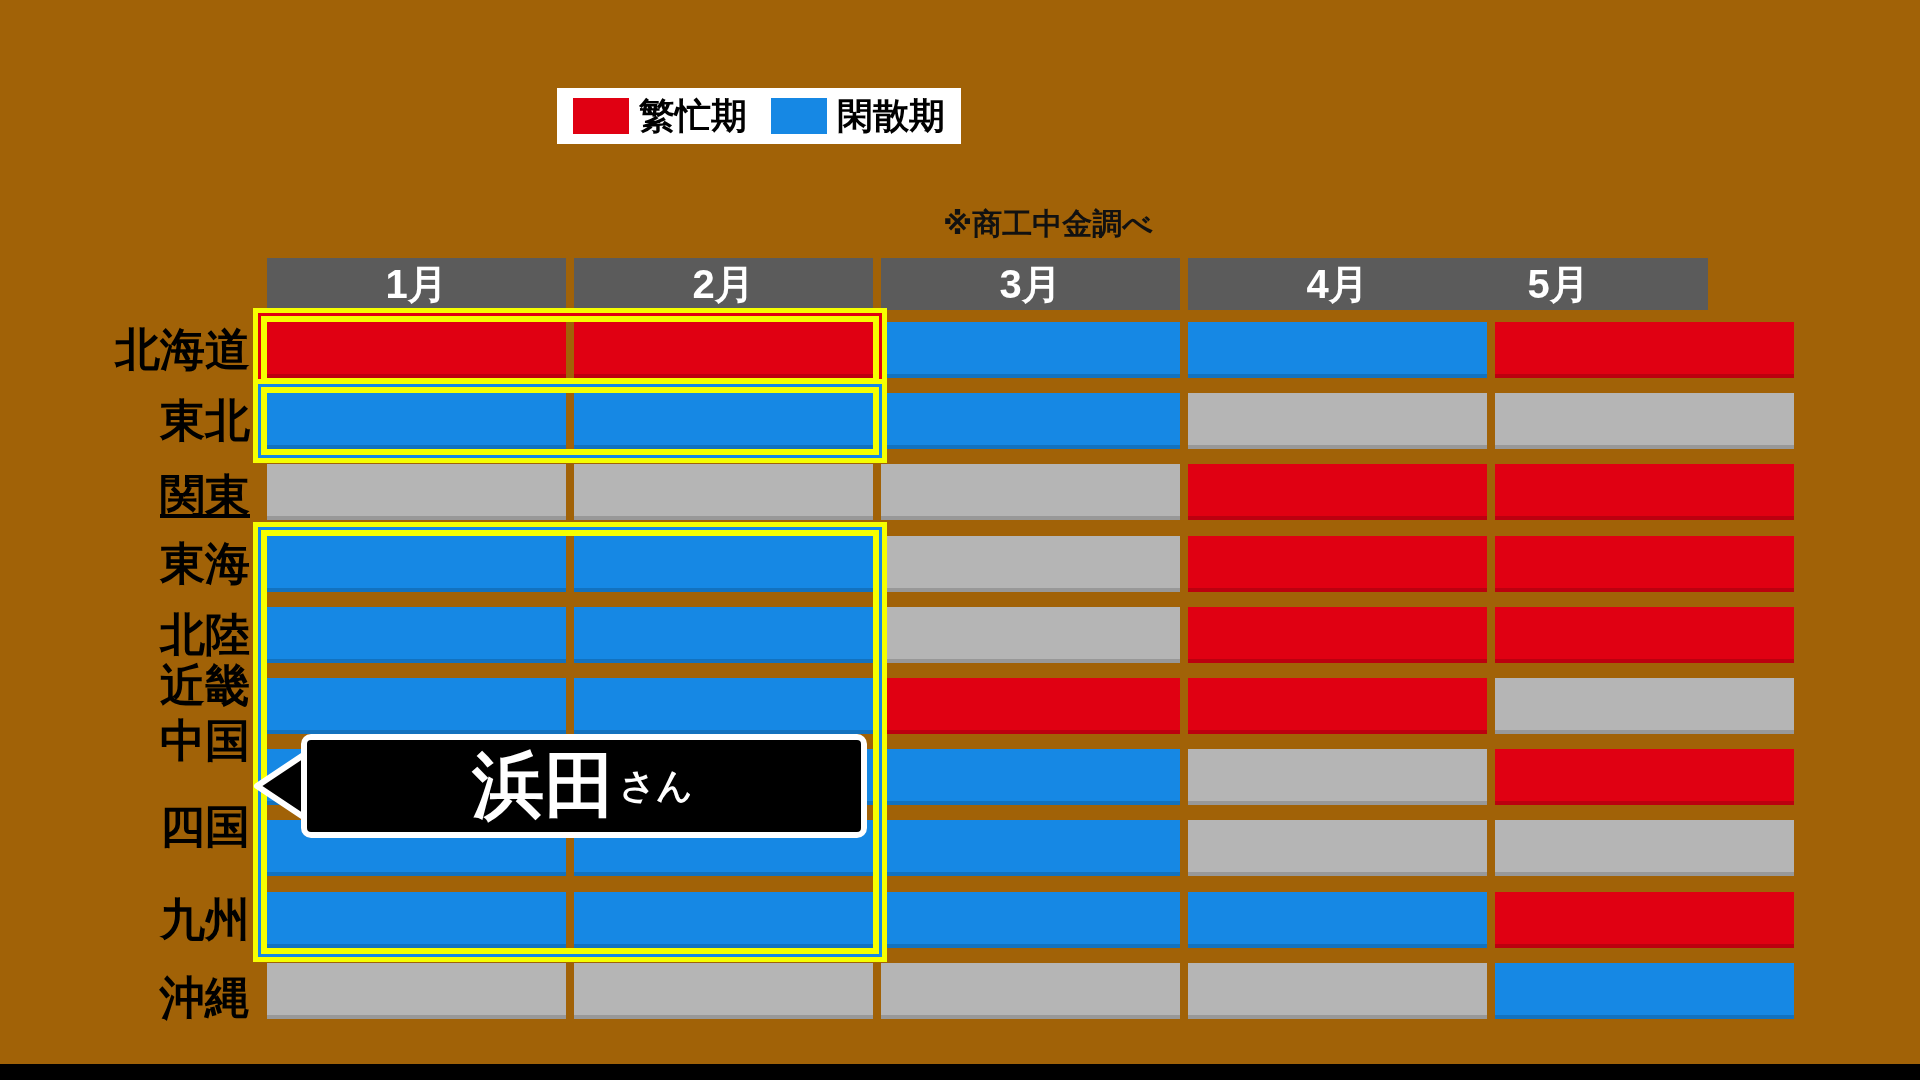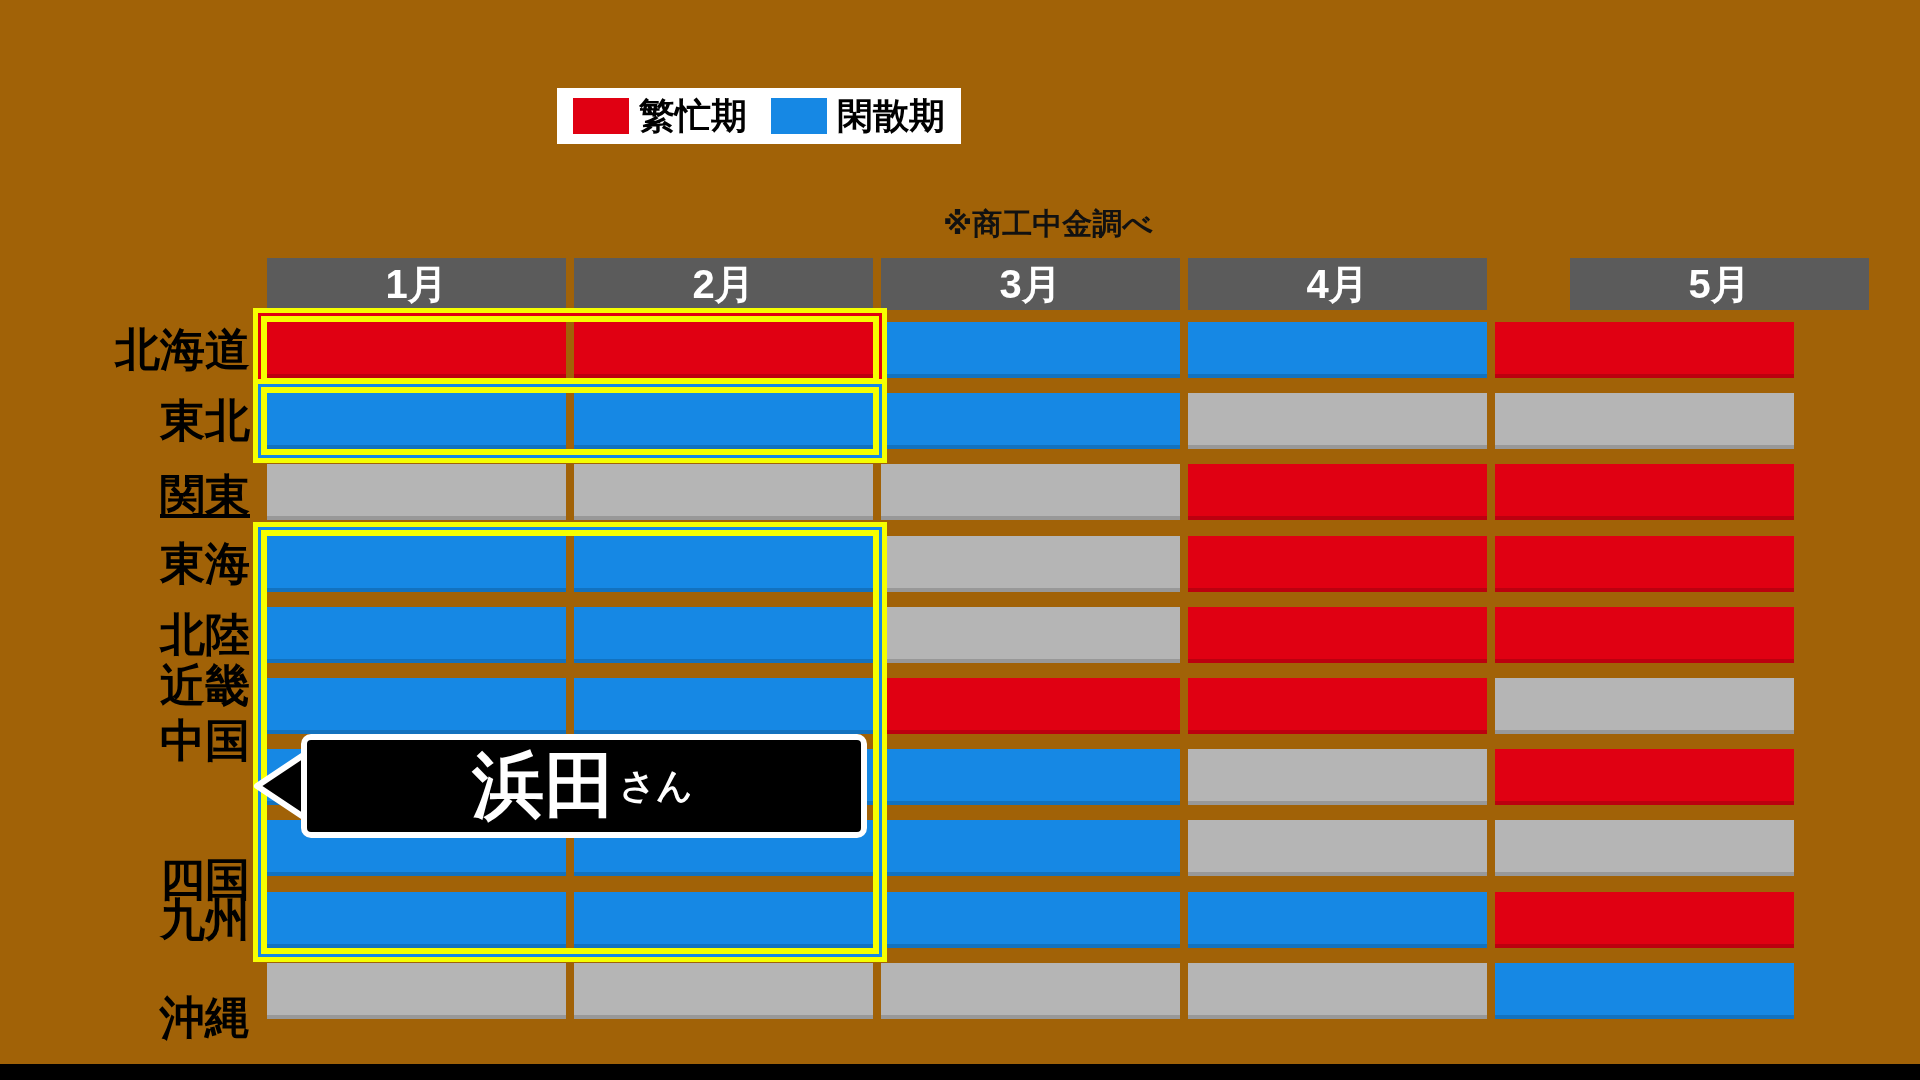--- a/index.html
+++ b/index.html
@@ -66,21 +66,21 @@
     <span class="llabel">閑散期</span>
   </div>
 
   <div id="note">※商工中金調べ</div>
 
   <div id="table-grid">
       <div class="hcell" style="left: 267px;">1月</div>
       <div class="hcell" style="left: 574px;">2月</div>
       <div class="hcell" style="left: 881px;">3月</div>
       <div class="hcell" style="left: 1188px;">4月</div>
-      <div class="hcell" style="left: 1570px;">5月</div>
+      <div class="hcell" style="left: 1409px;">5月</div>
       <div class="rlabel" style="top: 322px;">北海道</div>
       <div class="cell c-busy" style="left: 267px; top: 322px;"></div>
       <div class="cell c-busy" style="left: 574px; top: 322px;"></div>
       <div class="cell c-slow" style="left: 881px; top: 322px;"></div>
       <div class="cell c-slow" style="left: 1188px; top: 322px;"></div>
       <div class="cell c-busy" style="left: 1495px; top: 322px;"></div>
       <div class="rlabel" style="top: 393px;">東北</div>
       <div class="cell c-slow" style="left: 267px; top: 393px;"></div>
       <div class="cell c-slow" style="left: 574px; top: 393px;"></div>
       <div class="cell c-slow" style="left: 881px; top: 393px;"></div>
@@ -109,33 +109,33 @@
       <div class="cell c-slow" style="left: 574px; top: 678px;"></div>
       <div class="cell c-busy" style="left: 881px; top: 678px;"></div>
       <div class="cell c-busy" style="left: 1188px; top: 678px;"></div>
       <div class="cell c-neutral" style="left: 1495px; top: 678px;"></div>
       <div class="rlabel" style="top: 713px;">中国</div>
       <div class="cell c-slow" style="left: 267px; top: 749px;"></div>
       <div class="cell c-slow" style="left: 574px; top: 749px;"></div>
       <div class="cell c-slow" style="left: 881px; top: 749px;"></div>
       <div class="cell c-neutral" style="left: 1188px; top: 749px;"></div>
       <div class="cell c-busy" style="left: 1495px; top: 749px;"></div>
-      <div class="rlabel" style="top: 852px;">四国</div>
+      <div class="rlabel" style="top: 799px;">四国</div>
       <div class="cell c-slow" style="left: 267px; top: 820px;"></div>
       <div class="cell c-slow" style="left: 574px; top: 820px;"></div>
       <div class="cell c-slow" style="left: 881px; top: 820px;"></div>
       <div class="cell c-neutral" style="left: 1188px; top: 820px;"></div>
       <div class="cell c-neutral" style="left: 1495px; top: 820px;"></div>
       <div class="rlabel" style="top: 892px;">九州</div>
       <div class="cell c-slow" style="left: 267px; top: 892px;"></div>
       <div class="cell c-slow" style="left: 574px; top: 892px;"></div>
       <div class="cell c-slow" style="left: 881px; top: 892px;"></div>
       <div class="cell c-slow" style="left: 1188px; top: 892px;"></div>
       <div class="cell c-busy" style="left: 1495px; top: 892px;"></div>
-      <div class="rlabel" style="top: 990px; text-align: right;">沖縄</div>
+      <div class="rlabel" style="top: 970px; text-align: right;">沖縄</div>
       <div class="cell c-neutral" style="left: 267px; top: 963px;"></div>
       <div class="cell c-neutral" style="left: 574px; top: 963px;"></div>
       <div class="cell c-neutral" style="left: 881px; top: 963px;"></div>
       <div class="cell c-neutral" style="left: 1188px; top: 963px;"></div>
       <div class="cell c-slow" style="left: 1495px; top: 963px;"></div>
     </div>
 
   <div id="hl-hokkaido" class="hl hl-busy"></div>
   <div id="hl-tohoku" class="hl hl-slow"></div>
   <div id="hl-block" class="hl hl-slow"></div>

